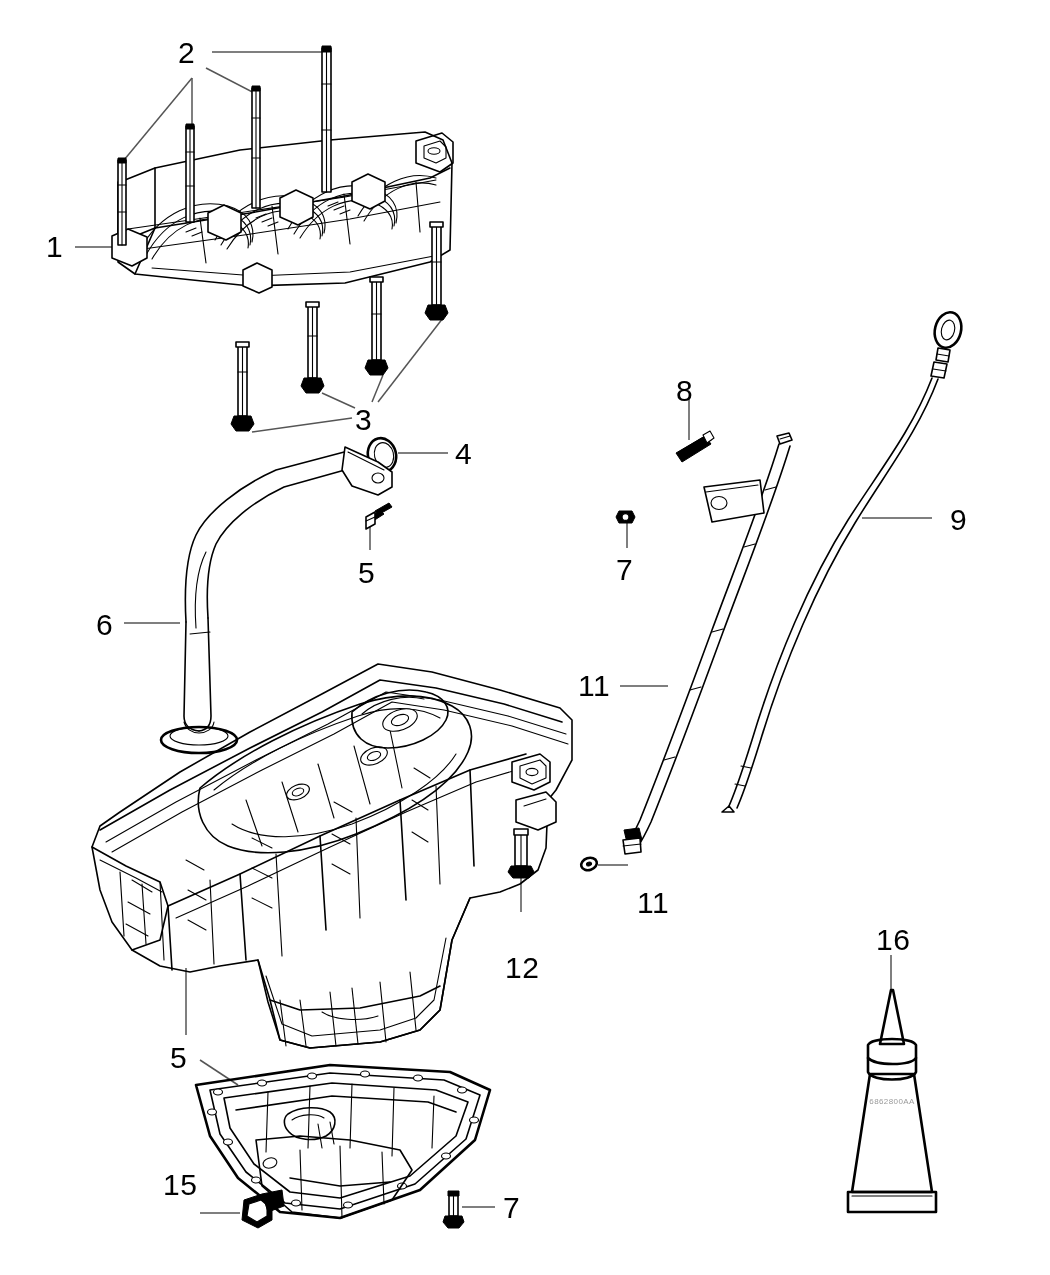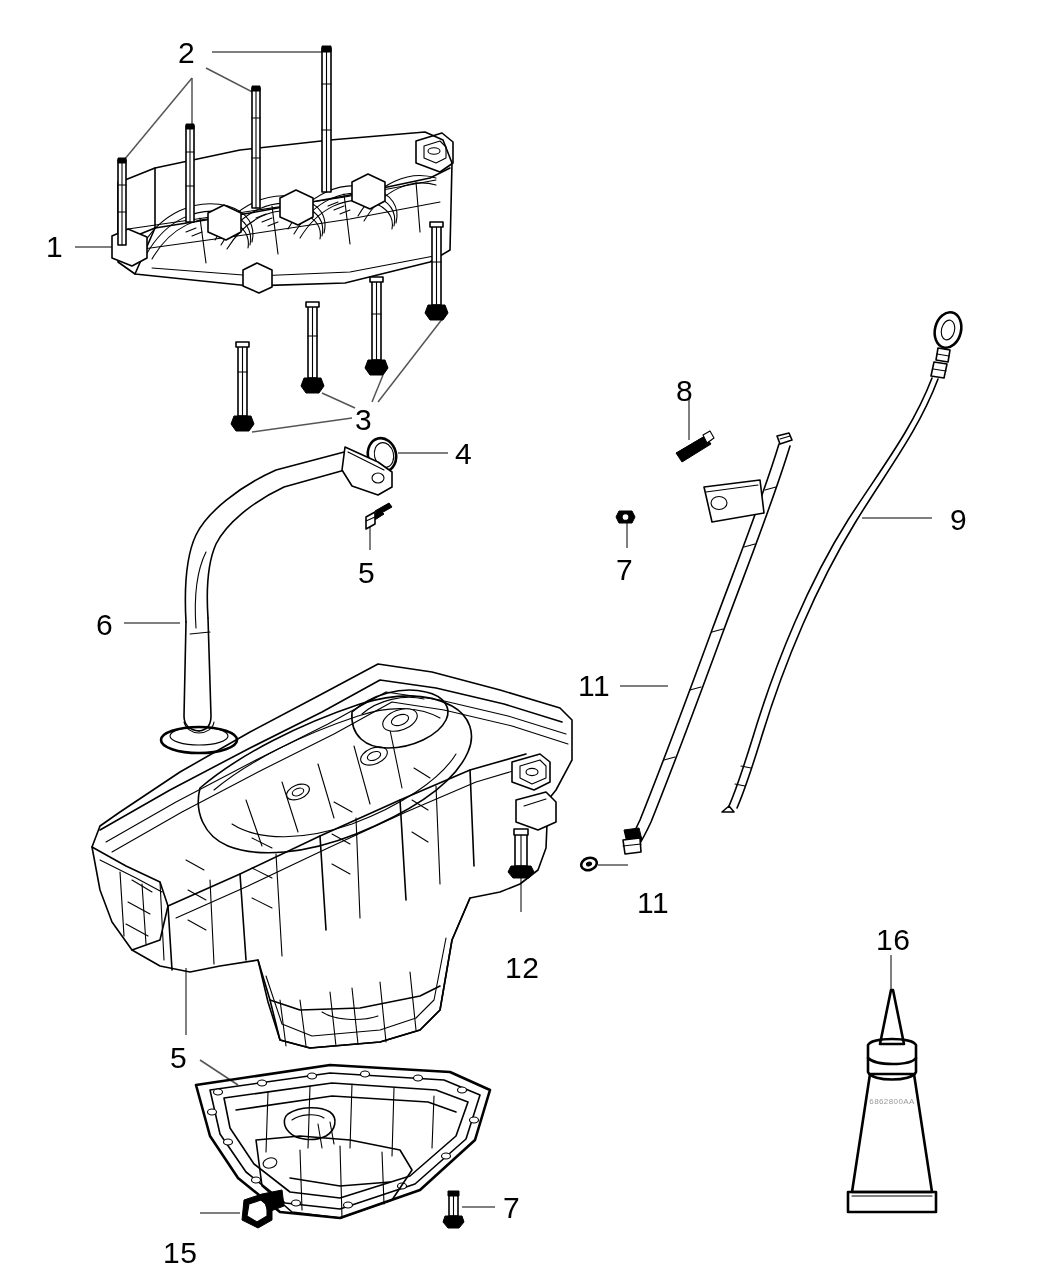--- a/index.html
+++ b/index.html
@@ -491,16 +491,16 @@
   <div class="callout" style="left:358px;top:558px;">5</div>
   <div class="callout" style="left:96px;top:610px;">6</div>
   <div class="callout" style="left:616px;top:555px;">7</div>
   <div class="callout" style="left:676px;top:376px;">8</div>
   <div class="callout" style="left:950px;top:505px;">9</div>
   <div class="callout" style="left:578px;top:671px;">11</div>
   <div class="callout" style="left:637px;top:888px;">11</div>
   <div class="callout" style="left:505px;top:920px;margin-top:33px;">12</div>
   <div class="callout" style="left:876px;top:925px;">16</div>
   <div class="callout" style="left:503px;top:1193px;">7</div>
-  <div class="callout" style="left:163px;top:1238px;">15</div>
+  <div class="callout" style="left:163px;top:1170px;">15</div>
   <div class="callout" style="left:170px;top:1043px;">5</div>
 
 </div>
 
 </body></html>

